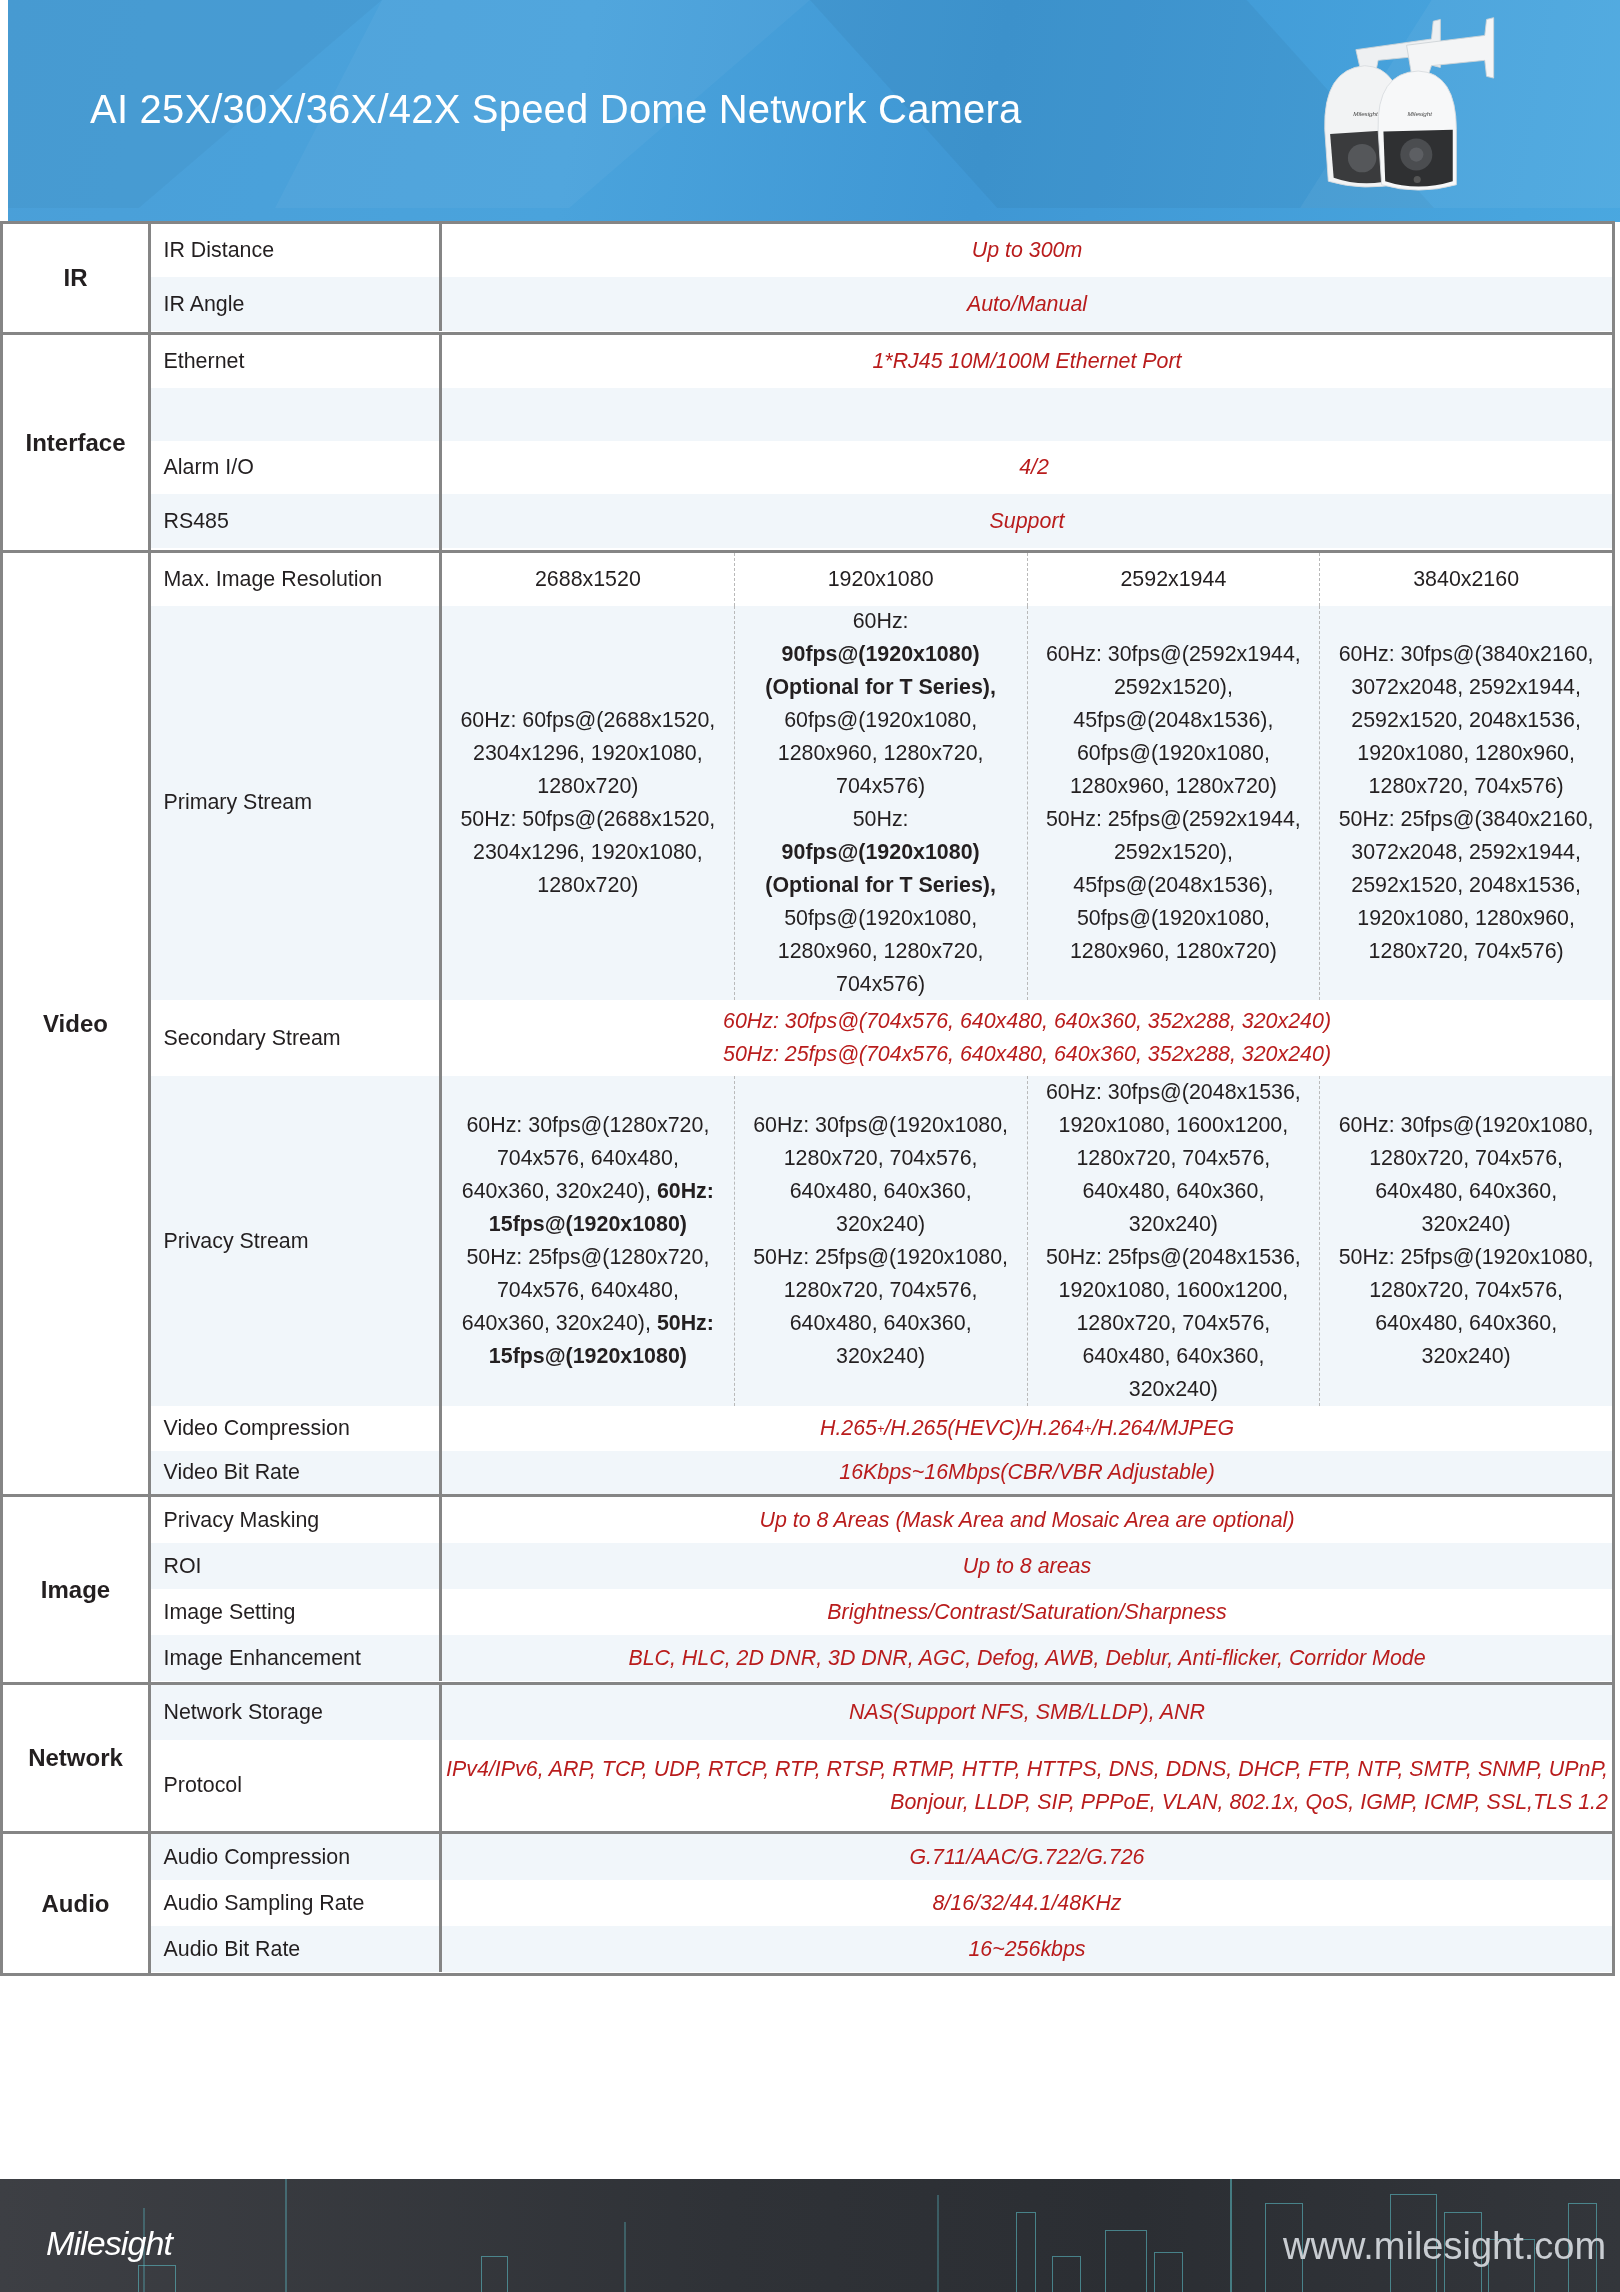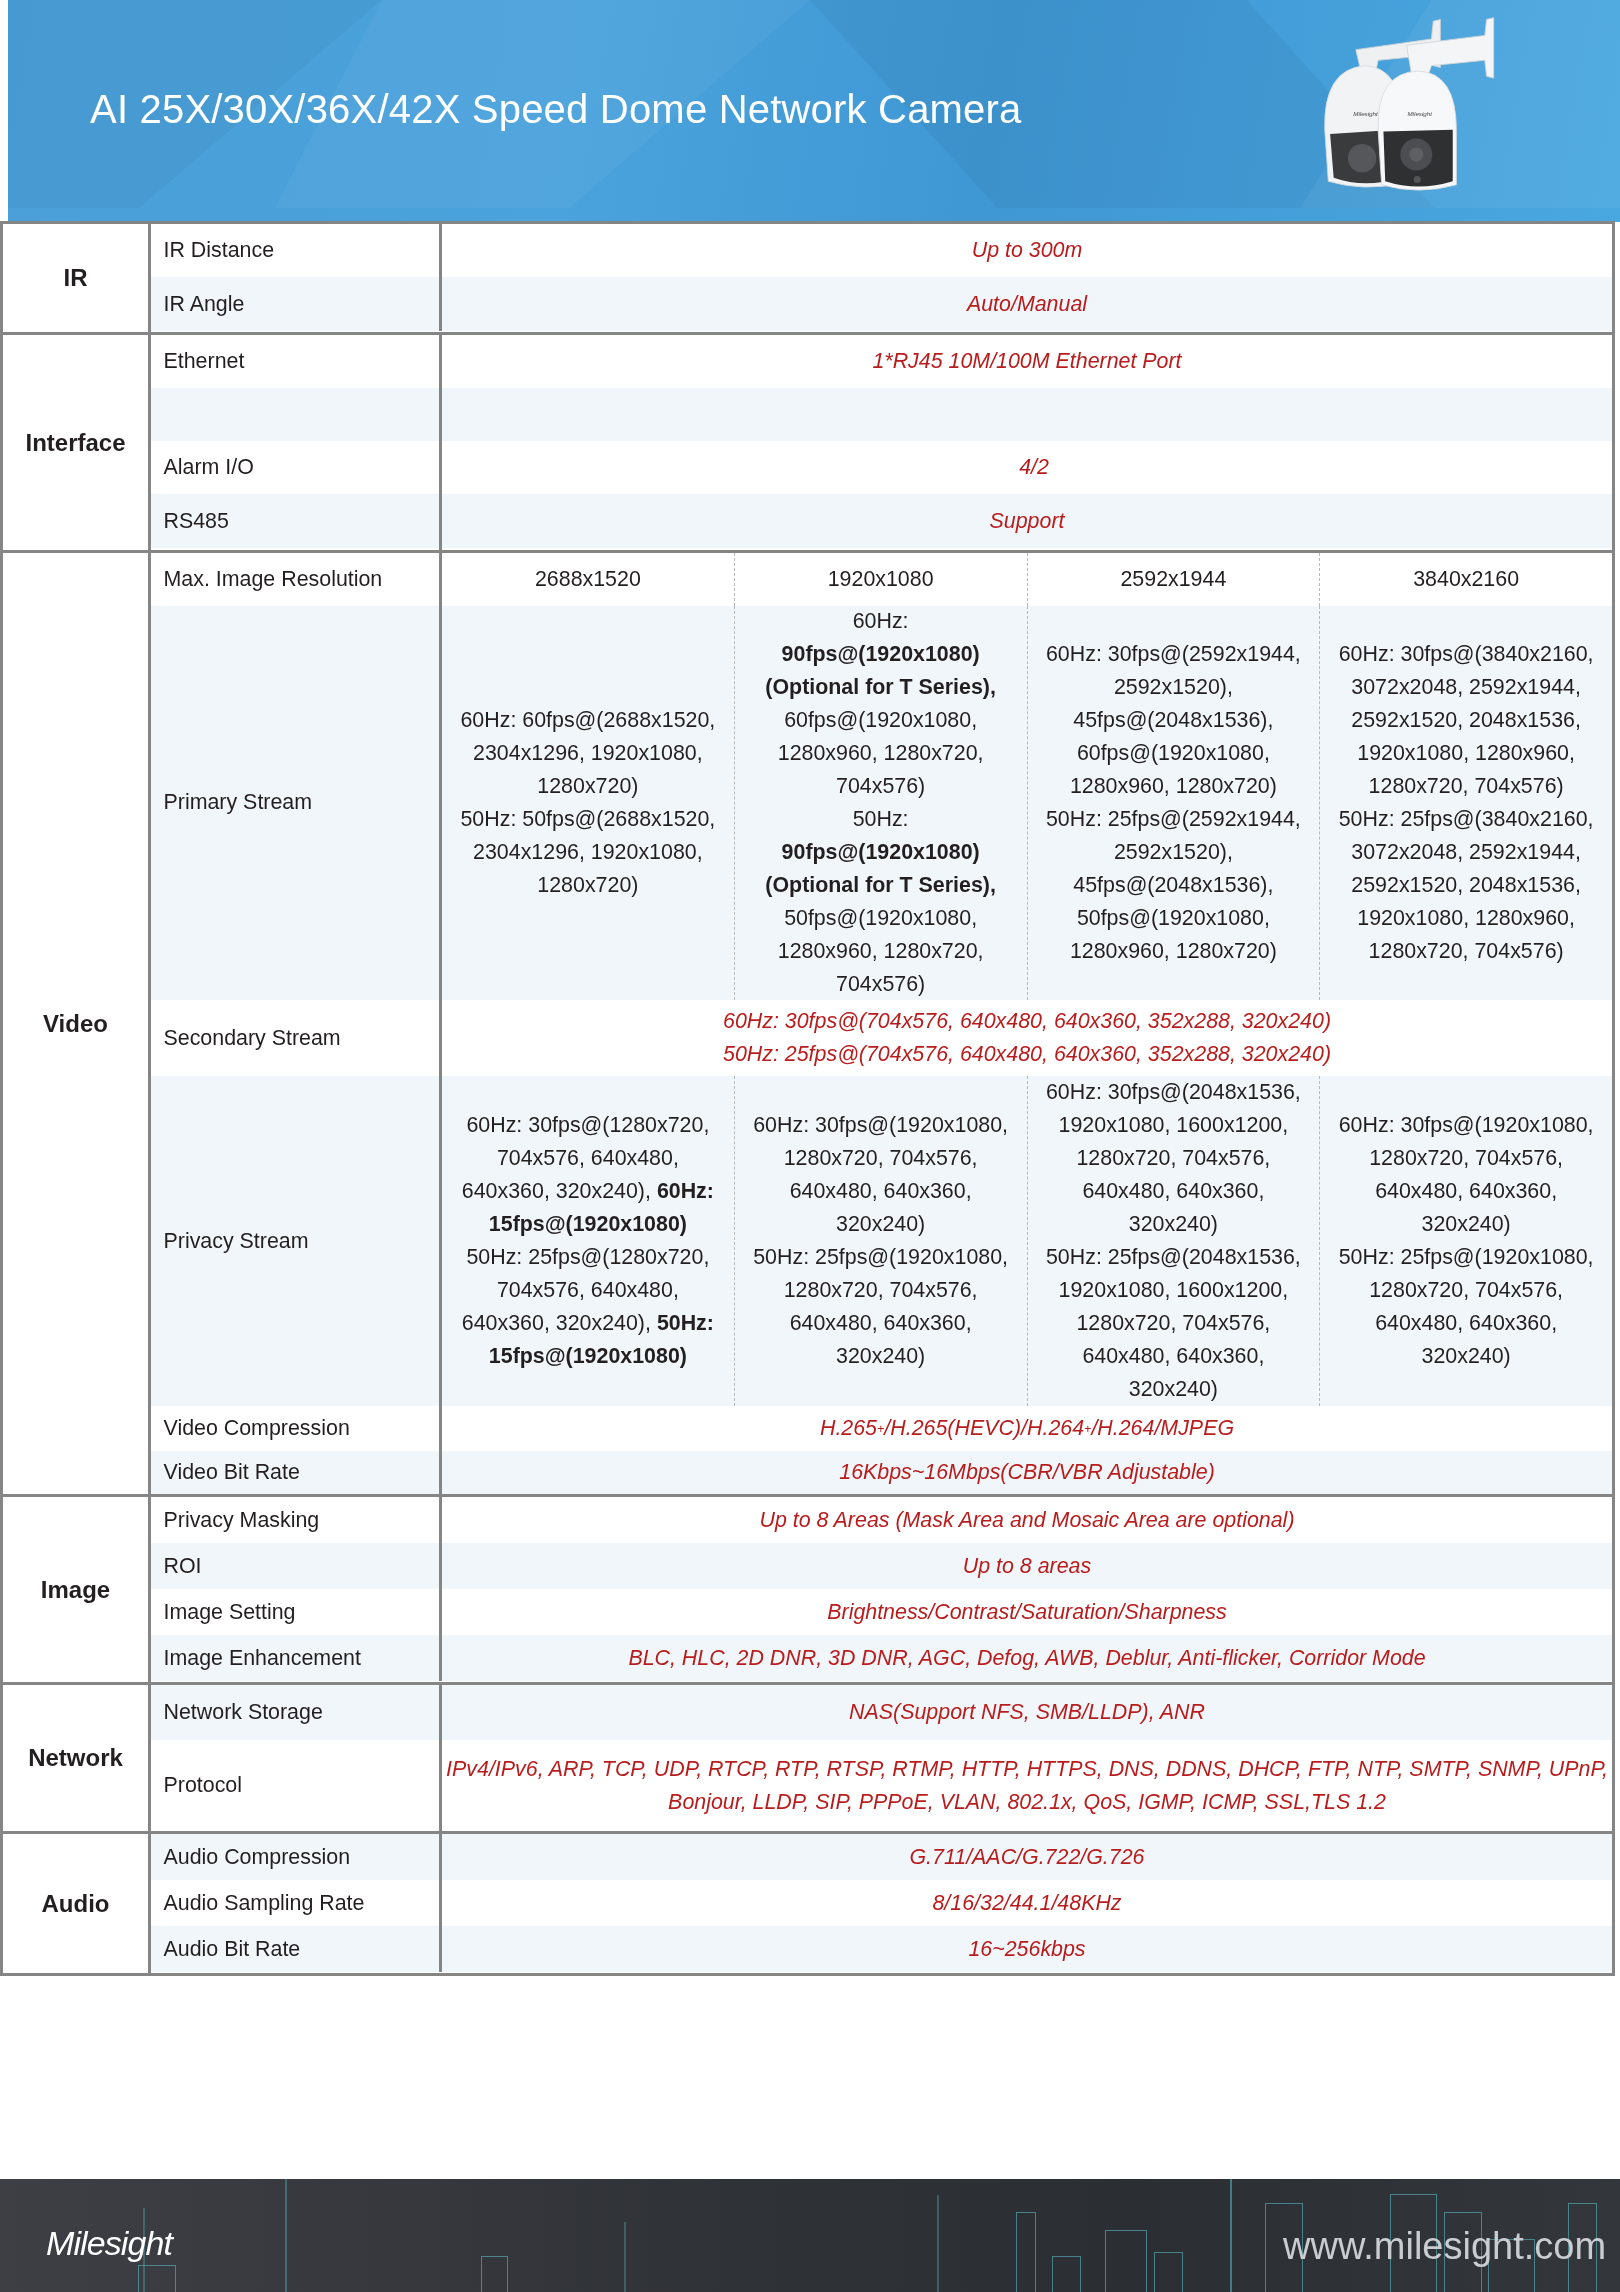--- a/index.html
+++ b/index.html
@@ -49,21 +49,21 @@
   .lbl {
     width: 291px; flex: 0 0 291px; box-sizing: border-box;
     border-right: 3.6px solid #858585;
     padding-left: 12.5px; display: flex; align-items: center;
     font-size: 21.4px; color: #231f20;
   }
   .val {
     flex: 1; display: flex; align-items: center; justify-content: center;
     text-align: center; font-size: 21.4px; line-height: 33px; color: #b91c1c; font-style: italic;
   }
-  .val.multi { line-height: 33px; }
+  .val.multi { line-height: 33px; text-align: right; }
   .cols { flex: 1; display: flex; }
   .col {
     flex: 1; display: flex; align-items: center; justify-content: center;
     text-align: center; font-size: 21.4px; line-height: 33px; padding: 0 9px;
     border-right: 0.9px dashed #b9b9b9; box-sizing: border-box;
   }
   .col:last-child { border-right: none; }
   .col b { font-weight: bold; }
   sup { font-size: 12.5px; line-height: 0; }
 

